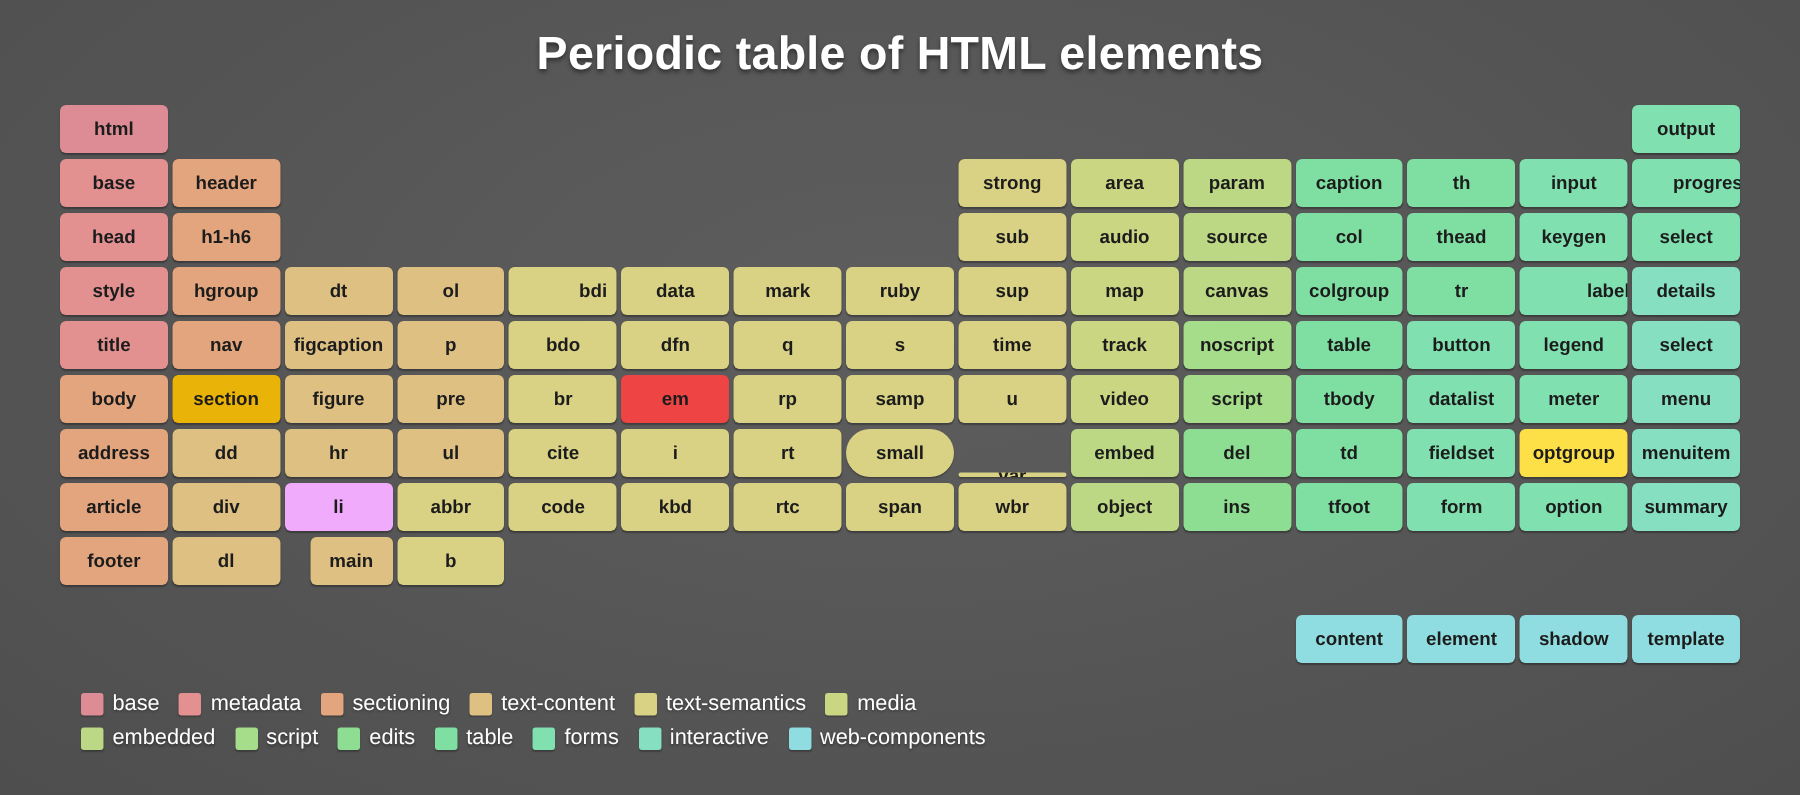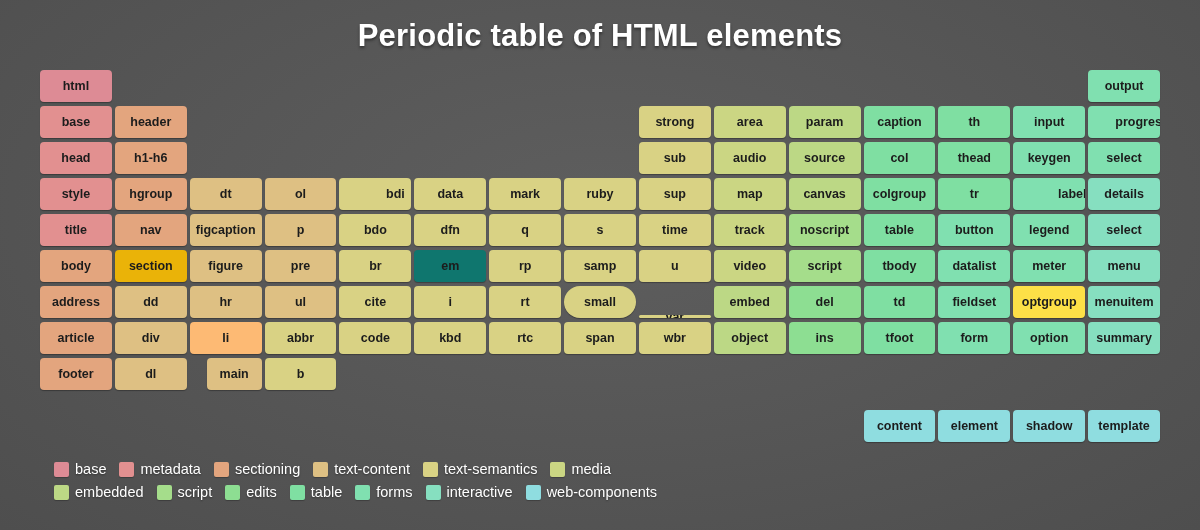--- a/index.html
+++ b/index.html
@@ -156,21 +156,21 @@
       <div class="cell" style="grid-area: 5 / 11; background: rgb(165, 221, 139);">noscript</div>
       <div class="cell" style="grid-area: 5 / 12; background: rgb(127, 223, 162);">table</div>
       <div class="cell" style="grid-area: 5 / 13; background: rgb(128, 224, 176);">button</div>
       <div class="cell" style="grid-area: 5 / 14; background: rgb(128, 224, 176);">legend</div>
       <div class="cell" style="grid-area: 5 / 15; background: rgb(134, 223, 192);">select</div>
       <div class="cell" style="grid-area: 6 / 1; background: rgb(227, 165, 126);">body</div>
       <div class="cell" style="grid-area: 6 / 2; background: #eab308;">section</div>
       <div class="cell" style="grid-area: 6 / 3; background: rgb(222, 192, 131);">figure</div>
       <div class="cell" style="grid-area: 6 / 4; background: rgb(222, 192, 131);">pre</div>
       <div class="cell" style="grid-area: 6 / 5; background: rgb(217, 210, 132);">br</div>
-      <div class="cell" style="grid-area: 6 / 6; background: #0f766e;">em</div>
+      <div class="cell" style="grid-area: 6 / 6; background: #ef4444;">em</div>
       <div class="cell" style="grid-area: 6 / 7; background: rgb(217, 210, 132);">rp</div>
       <div class="cell" style="grid-area: 6 / 8; background: rgb(217, 210, 132);">samp</div>
       <div class="cell" style="grid-area: 6 / 9; background: rgb(217, 210, 132);">u</div>
       <div class="cell" style="grid-area: 6 / 10; background: rgb(203, 214, 131);">video</div>
       <div class="cell" style="grid-area: 6 / 11; background: rgb(165, 221, 139);">script</div>
       <div class="cell" style="grid-area: 6 / 12; background: rgb(127, 223, 162);">tbody</div>
       <div class="cell" style="grid-area: 6 / 13; background: rgb(128, 224, 176);">datalist</div>
       <div class="cell" style="grid-area: 6 / 14; background: rgb(128, 224, 176);">meter</div>
       <div class="cell" style="grid-area: 6 / 15; background: rgb(134, 223, 192);">menu</div>
       <div class="cell" style="grid-area: 7 / 1; background: rgb(227, 165, 126);">address</div>
@@ -183,21 +183,21 @@
       <div class="cell" style="grid-area: 7 / 8; background: rgb(217, 210, 132); border-radius: 16px;">small</div>
       <div class="cell" style="grid-area: 7 / 9; background: rgb(217, 210, 132); margin-top: 29px;">var</div>
       <div class="cell" style="grid-area: 7 / 10; background: rgb(188, 216, 133);">embed</div>
       <div class="cell" style="grid-area: 7 / 11; background: rgb(141, 222, 146);">del</div>
       <div class="cell" style="grid-area: 7 / 12; background: rgb(127, 223, 162);">td</div>
       <div class="cell" style="grid-area: 7 / 13; background: rgb(128, 224, 176);">fieldset</div>
       <div class="cell" style="grid-area: 7 / 14; background: #fde047;">optgroup</div>
       <div class="cell" style="grid-area: 7 / 15; background: rgb(134, 223, 192);">menuitem</div>
       <div class="cell" style="grid-area: 8 / 1; background: rgb(227, 165, 126);">article</div>
       <div class="cell" style="grid-area: 8 / 2; background: rgb(222, 192, 131);">div</div>
-      <div class="cell" style="grid-area: 8 / 3; background: #fdba74;">li</div>
+      <div class="cell" style="grid-area: 8 / 3; background: #f0abfc;">li</div>
       <div class="cell" style="grid-area: 8 / 4; background: rgb(217, 210, 132);">abbr</div>
       <div class="cell" style="grid-area: 8 / 5; background: rgb(217, 210, 132);">code</div>
       <div class="cell" style="grid-area: 8 / 6; background: rgb(217, 210, 132);">kbd</div>
       <div class="cell" style="grid-area: 8 / 7; background: rgb(217, 210, 132);">rtc</div>
       <div class="cell" style="grid-area: 8 / 8; background: rgb(217, 210, 132);">span</div>
       <div class="cell" style="grid-area: 8 / 9; background: rgb(217, 210, 132);">wbr</div>
       <div class="cell" style="grid-area: 8 / 10; background: rgb(188, 216, 133);">object</div>
       <div class="cell" style="grid-area: 8 / 11; background: rgb(141, 222, 146);">ins</div>
       <div class="cell" style="grid-area: 8 / 12; background: rgb(127, 223, 162);">tfoot</div>
       <div class="cell" style="grid-area: 8 / 13; background: rgb(128, 224, 176);">form</div>

